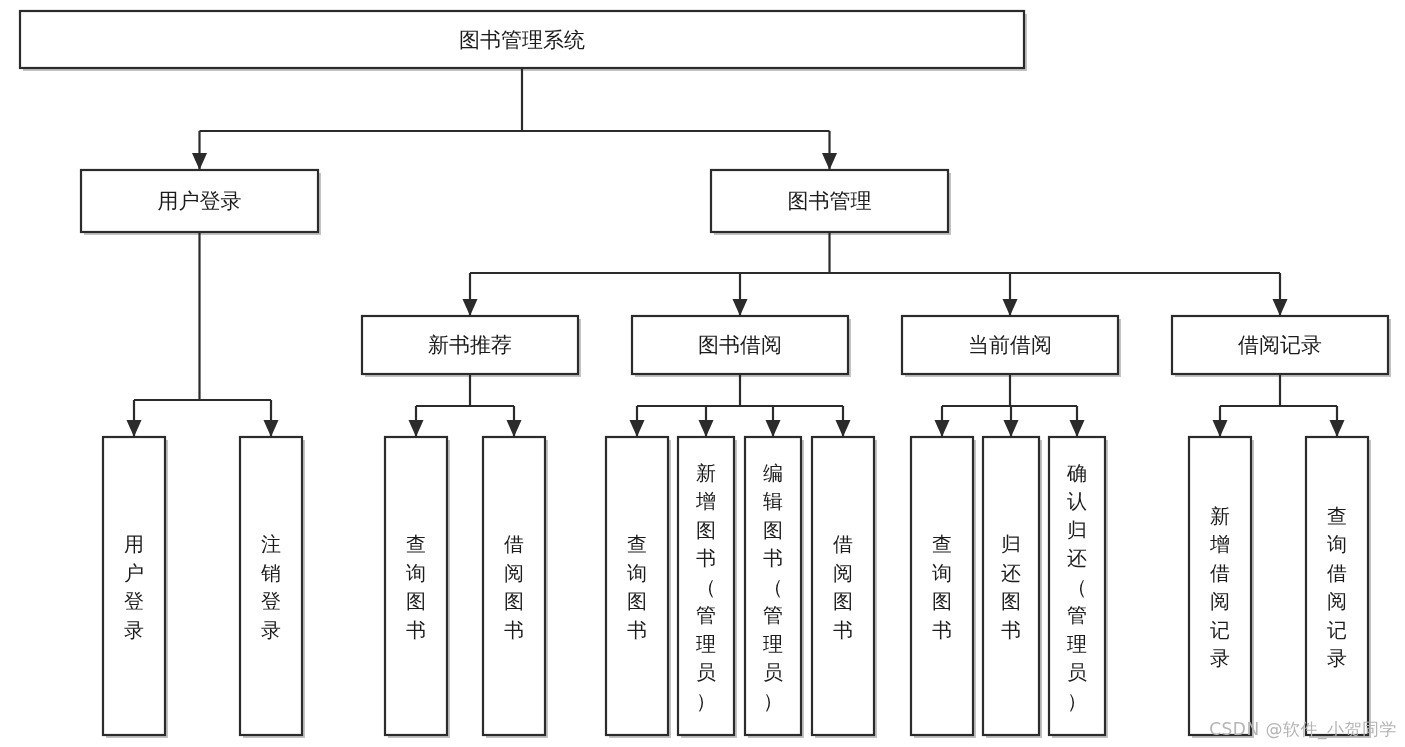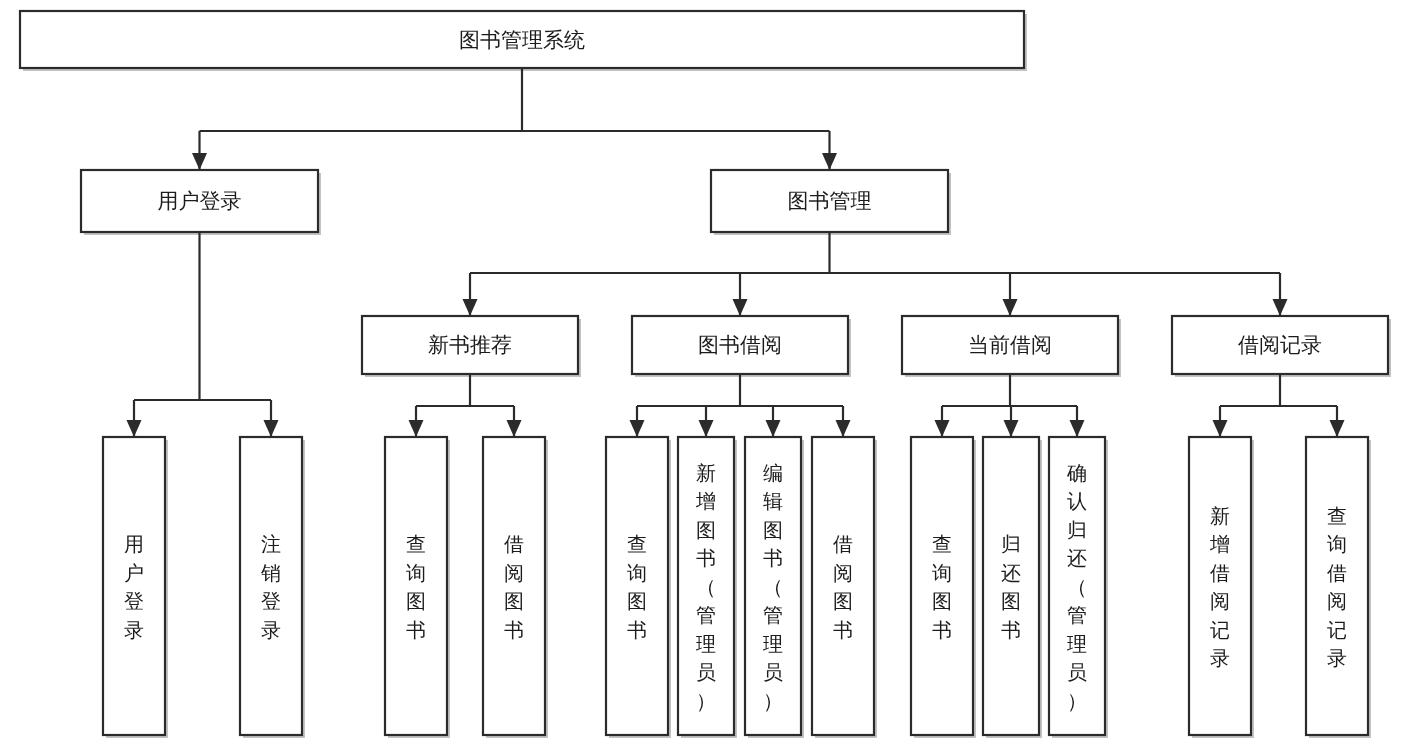--- a/index.html
+++ b/index.html
@@ -187,13 +187,14 @@
         <text x="706" y="479.75" class="node-label-v"><tspan x="706" dy="0">新</tspan><tspan x="706" dy="28.5">增</tspan><tspan x="706" dy="28.5">图</tspan><tspan x="706" dy="28.5">书</tspan><tspan x="706" dy="28.5">（</tspan><tspan x="706" dy="28.5">管</tspan><tspan x="706" dy="28.5">理</tspan><tspan x="706" dy="28.5">员</tspan><tspan x="706" dy="28.5">）</tspan></text>
         <text x="773" y="479.75" class="node-label-v"><tspan x="773" dy="0">编</tspan><tspan x="773" dy="28.5">辑</tspan><tspan x="773" dy="28.5">图</tspan><tspan x="773" dy="28.5">书</tspan><tspan x="773" dy="28.5">（</tspan><tspan x="773" dy="28.5">管</tspan><tspan x="773" dy="28.5">理</tspan><tspan x="773" dy="28.5">员</tspan><tspan x="773" dy="28.5">）</tspan></text>
         <text x="843" y="551" class="node-label-v"><tspan x="843" dy="0">借</tspan><tspan x="843" dy="28.5">阅</tspan><tspan x="843" dy="28.5">图</tspan><tspan x="843" dy="28.5">书</tspan></text>
         <text x="942" y="551" class="node-label-v"><tspan x="942" dy="0">查</tspan><tspan x="942" dy="28.5">询</tspan><tspan x="942" dy="28.5">图</tspan><tspan x="942" dy="28.5">书</tspan></text>
         <text x="1011" y="551" class="node-label-v"><tspan x="1011" dy="0">归</tspan><tspan x="1011" dy="28.5">还</tspan><tspan x="1011" dy="28.5">图</tspan><tspan x="1011" dy="28.5">书</tspan></text>
         <text x="1077" y="479.75" class="node-label-v"><tspan x="1077" dy="0">确</tspan><tspan x="1077" dy="28.5">认</tspan><tspan x="1077" dy="28.5">归</tspan><tspan x="1077" dy="28.5">还</tspan><tspan x="1077" dy="28.5">（</tspan><tspan x="1077" dy="28.5">管</tspan><tspan x="1077" dy="28.5">理</tspan><tspan x="1077" dy="28.5">员</tspan><tspan x="1077" dy="28.5">）</tspan></text>
         <text x="1220" y="522.5" class="node-label-v"><tspan x="1220" dy="0">新</tspan><tspan x="1220" dy="28.5">增</tspan><tspan x="1220" dy="28.5">借</tspan><tspan x="1220" dy="28.5">阅</tspan><tspan x="1220" dy="28.5">记</tspan><tspan x="1220" dy="28.5">录</tspan></text>
         <text x="1337" y="522.5" class="node-label-v"><tspan x="1337" dy="0">查</tspan><tspan x="1337" dy="28.5">询</tspan><tspan x="1337" dy="28.5">借</tspan><tspan x="1337" dy="28.5">阅</tspan><tspan x="1337" dy="28.5">记</tspan><tspan x="1337" dy="28.5">录</tspan></text>
       </g>
   </svg>
+  <div class="watermark">CSDN @软件_小贺同学</div>
 </div>
 
 </body></html>

